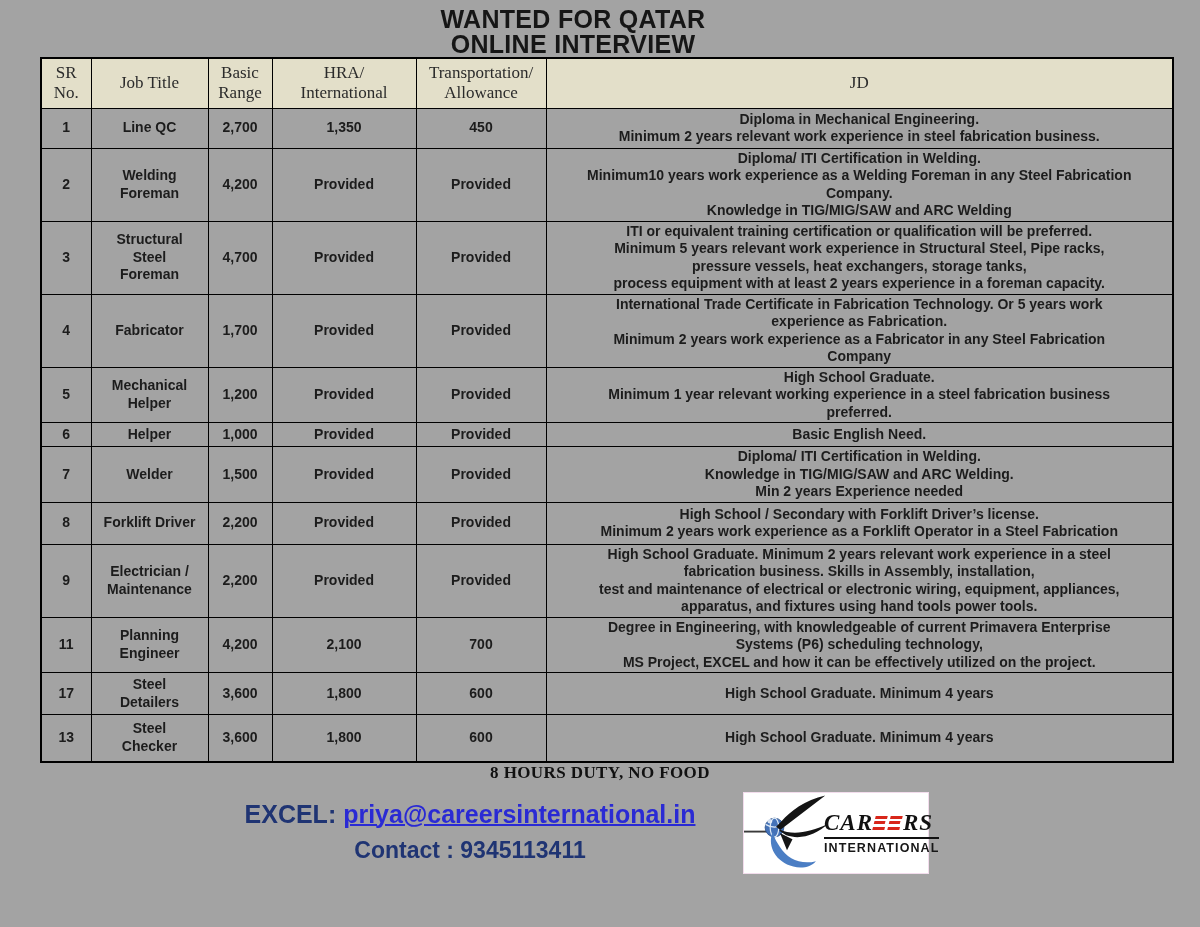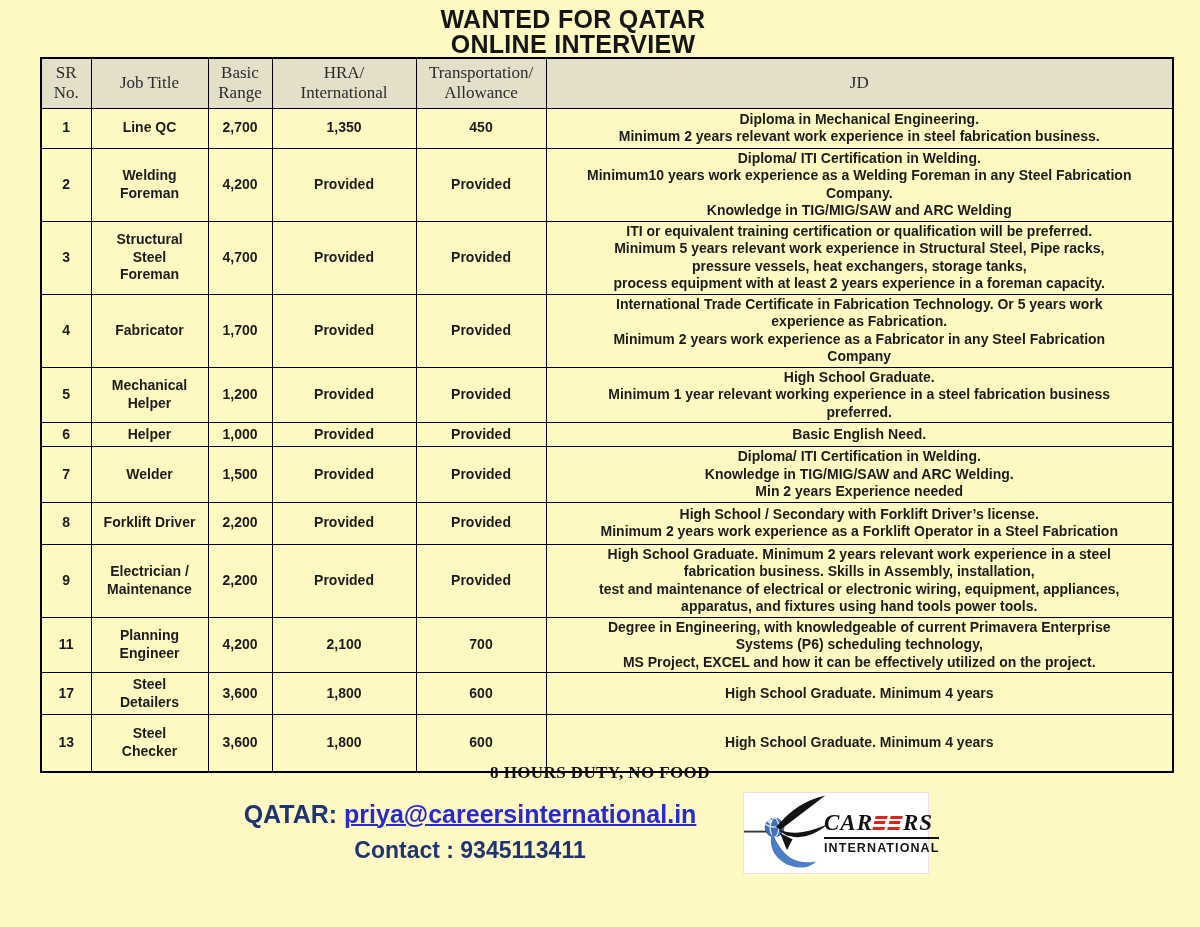--- a/index.html
+++ b/index.html
@@ -1,17 +1,17 @@
 <!DOCTYPE html>
 <html><head>
 <meta charset="utf-8">
 <style>
   html,body{margin:0;padding:0;background:#fff;}
   .page{
-    position:relative;width:1200px;height:927px;background:#fef9c3;overflow:hidden;
+    position:relative;width:1200px;height:927px;background:#a3a3a3;overflow:hidden;
     font-family:"Liberation Sans", sans-serif;color:#1a1a1a;
   }
   
   .title-block{position:absolute;top:7px;left:0;width:1146px;text-align:center;
     font-weight:bold;font-size:25px;line-height:25px;color:#161616;letter-spacing:.3px;}
   
   table.jobs{position:absolute;top:57px;left:40px;width:1132px;border-collapse:collapse;table-layout:fixed;
     border:2px solid #000;padding-left:23px;}
   table.jobs th, table.jobs td{border:1.5px solid #000;overflow:hidden;}
   table.jobs thead tr{height:50px;}
@@ -187,37 +187,37 @@
         </tr>
         <tr style="height: 42px;">
           <td class="col-sr">17</td>
           <td class="col-job_title">Steel
 Detailers</td>
           <td class="col-basic_range vt">3,600</td>
           <td class="col-hra vt">1,800</td>
           <td class="col-transport vt">600</td>
           <td class="col-jd">High School Graduate. Minimum 4 years</td>
         </tr>
-        <tr style="height: 57px;">
+        <tr style="height: 47px;">
           <td class="col-sr">13</td>
           <td class="col-job_title">Steel
 Checker</td>
           <td class="col-basic_range vt">3,600</td>
           <td class="col-hra vt">1,800</td>
           <td class="col-transport vt">600</td>
           <td class="col-jd">High School Graduate. Minimum 4 years</td>
         </tr>
       </tbody>
   </table>
 
   <div class="duty-note">8 HOURS DUTY, NO FOOD</div>
 
   <div class="contact-block">
     <div class="email-line">
-      <span class="email-label">QATAR:</span>
+      <span class="email-label">EXCEL:</span>
       <a class="email-link" href="#">priya@careersinternational.in</a>
     </div>
     <div class="contact-line">Contact : 9345113411</div>
   </div>
 
   <div class="logo">
     <svg class="logo-art" viewBox="0 0 110 100" xmlns="http://www.w3.org/2000/svg">
       <rect x="0" y="47" width="34" height="2.4" fill="#3a3a3a"></rect>
       <circle cx="39" cy="43" r="12" fill="#4472b8" stroke="#2c4f86" stroke-width="1"></circle>
       <ellipse cx="39" cy="43" rx="5.5" ry="12" fill="none" stroke="#dce8f5" stroke-width="1.6"></ellipse>

